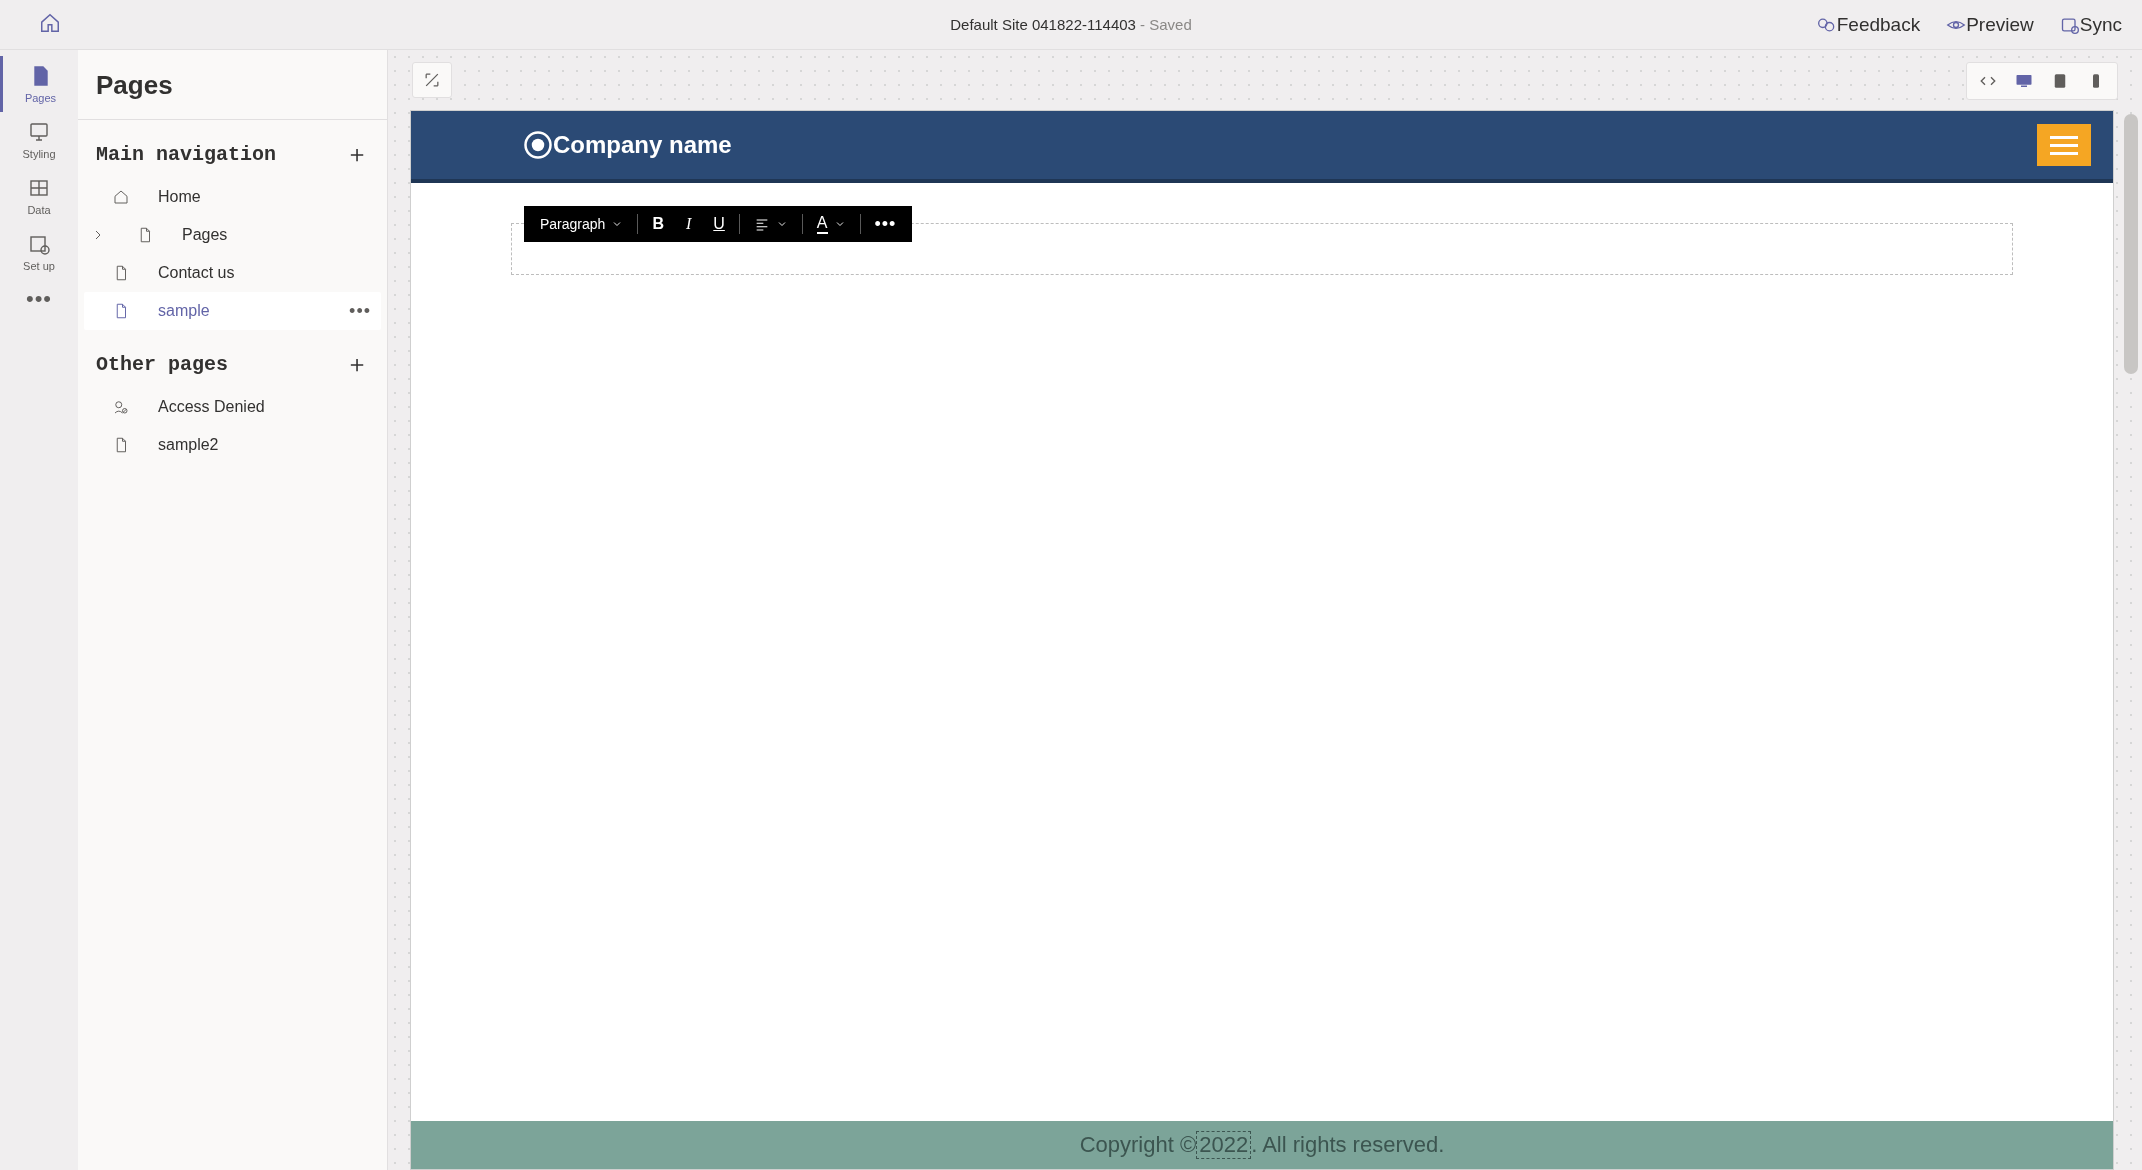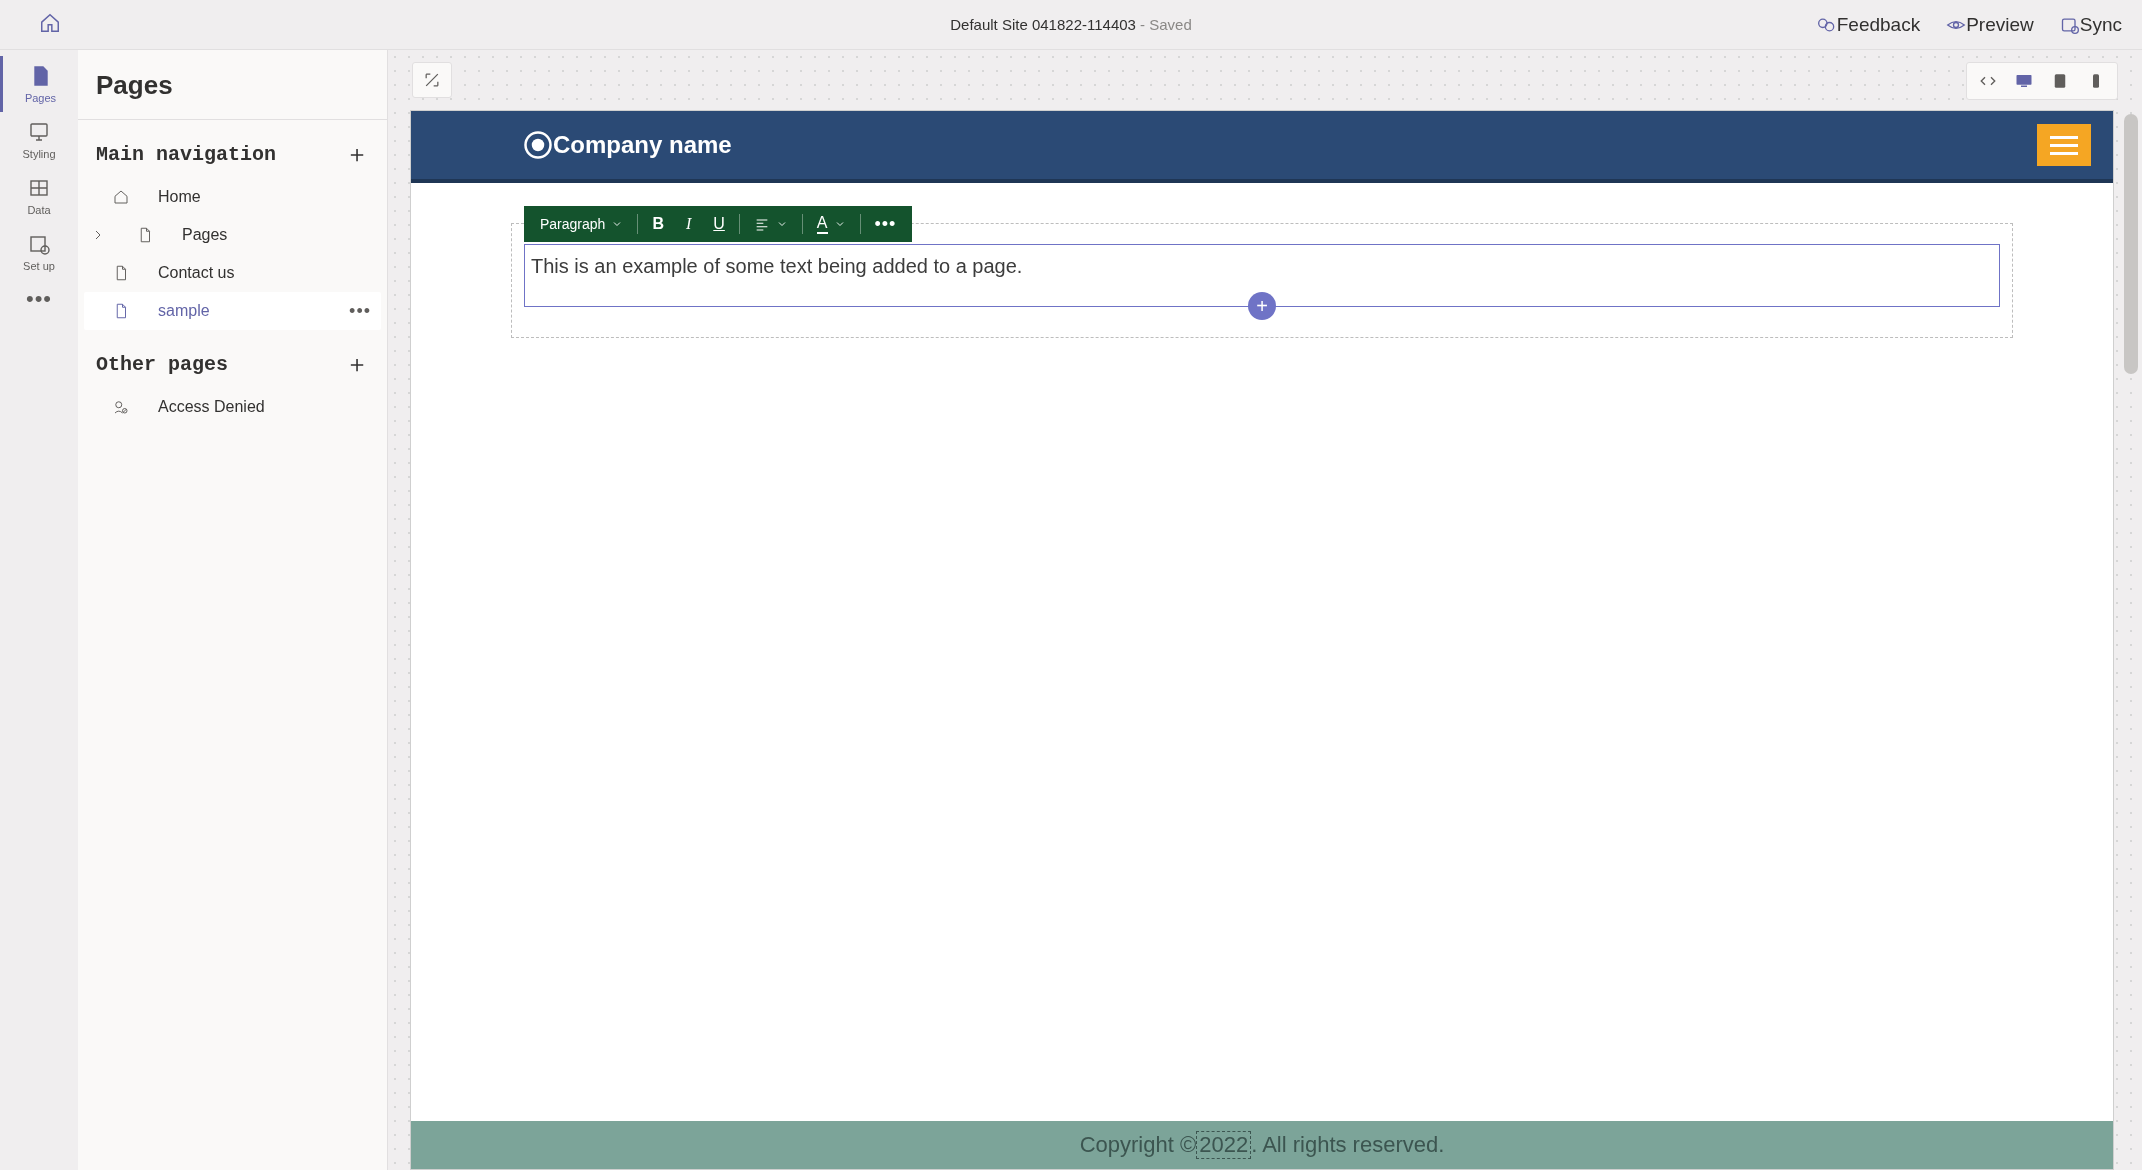--- a/index.html
+++ b/index.html
@@ -70,21 +70,21 @@
 
   .site-header { height:72px; background:#2b4a75; display:flex; align-items:center; padding:0 22px; border-bottom:4px solid #1f3655; }
   .company { display:flex; align-items:center; color:#fff; font-size:24px; font-weight:600; margin-left:90px;}
   .company svg { width:30px; height:30px; }
   .hamburger { margin-left:auto; width:54px; height:42px; background:#f5a623; display:flex; flex-direction:column; justify-content:center; align-items:center; gap:5px; cursor:pointer; }
   .hamburger span { width:28px; height:3px; background:#fff; }
 
   .content-area { flex:1; padding:40px 100px 30px 100px; position:relative; background:#fff; }
   .section-outline { border:1px dashed #bdbdbd; padding:20px 12px 30px 12px; position:relative; }
 
-  .rte-toolbar { position:absolute; top:-18px; left:12px; height:36px; background:#14532d; display:flex; align-items:center; padding:0 6px; gap:2px; }
+  .rte-toolbar { position:absolute; top:-18px; left:12px; height:36px; background:#000000; display:flex; align-items:center; padding:0 6px; gap:2px; }
   .rte-item { height:28px; display:flex; align-items:center; padding:0 10px; color:#fff; font-size:14px; cursor:pointer; gap:6px; }
   .rte-sep { width:1px; height:20px; background:rgba(255,255,255,0.35); margin:0 2px; }
   .rte-item.bold { font-weight:700; font-size:16px;}
   .rte-item.italic { font-style:italic; font-family:Georgia,serif; font-size:16px;}
   .rte-item.underline { text-decoration:underline; font-size:16px;}
   .rte-item svg { width:16px; height:16px; stroke:#fff; fill:none; stroke-width:1.6; }
   .rte-item .chev-down { width:12px; height:12px; stroke:#fff; fill:none; stroke-width:1.8;}
   .rte-item .Acolor { font-size:16px; border-bottom:2px solid #fff; padding-bottom:1px; line-height:1;}
   .rte-item.dots { font-size:18px; letter-spacing:1px; line-height:1;}
 
@@ -218,20 +218,27 @@
         </div>
         <div class="tree">
           <div class="tree-item indent-1">
             <svg class="icon" viewBox="0 0 24 24">
                 <circle cx="9" cy="9" r="4"></circle>
                 <path d="M4 20 Q9 15 14 20"></path>
                 <circle cx="17" cy="17" r="3"></circle>
                 <path d="M15 19 L19 15"></path>
               </svg>
             <span>Access Denied</span>
+          </div>
+          <div class="tree-item indent-1">
+            <svg class="icon" viewBox="0 0 24 24">
+                <path d="M7 3 H14 L18 7 V21 H7 Z"></path>
+                <path d="M14 3 V7 H18"></path>
+              </svg>
+            <span>sample2</span>
           </div>
         </div>
       </div>
     </div>
 
     <div class="canvas">
 
       <div class="canvas-toolbar-tl">
         <div class="ctl-btn">
           <svg viewBox="0 0 24 24">
@@ -308,24 +315,20 @@
                 <div class="rte-item">
                   <span class="Acolor">A</span>
                   <svg class="chev-down" viewBox="0 0 24 24">
                       <path d="M6 9 L12 15 L18 9"></path>
                     </svg>
                 </div>
                 <div class="rte-sep"></div>
                 <div class="rte-item dots">•••</div>
               </div>
 
-              <div class="text-block" contenteditable="true" style="">
-                <span>This is an example of some text being added to a page.</span>
-                <div class="add-circle">+</div>
-              </div>
             </div>
           </div>
 
           <div class="footer">
             <span>Copyright © </span>
               <span class="year">2022</span>
               <span>. All rights reserved.</span>
           </div>
 
         </div>

